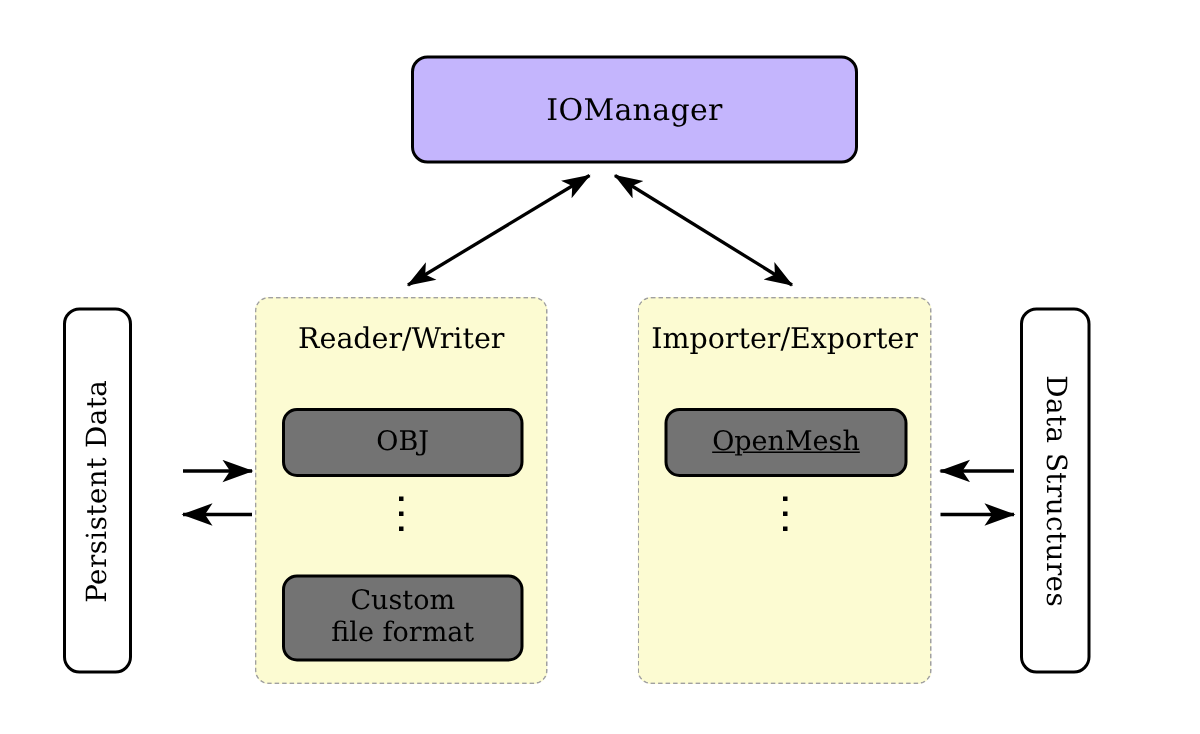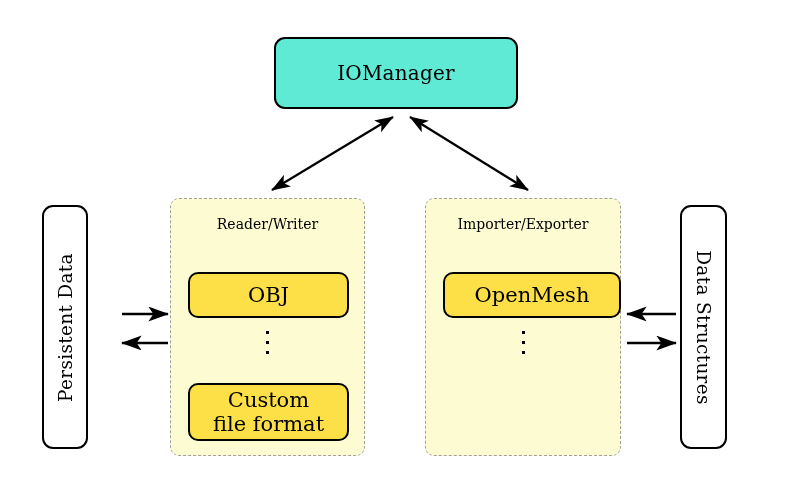--- a/index.html
+++ b/index.html
@@ -25,65 +25,65 @@
     box-sizing: border-box;
     display: flex;
     align-items: center;
     justify-content: center;
     text-align: center;
   }
   
   .manager-box {
     left: 274px;
     top: 37px;
-    width: 244px;
+    width: 298px;
     height: 72px;
     border: 2.2px solid #000000;
     border-radius: 11px;
-    background: #5eead4;
+    background: #c4b5fd;
     font-size: 20px;
     letter-spacing: 0.2px;
   }
   
   .group-panel {
     position: absolute;
     box-sizing: border-box;
     border: 1.6px dashed #a0a0a0;
     border-radius: 9px;
     background: #fcfbd2;
   }
   .group-panel.left  { left: 170px; top: 198px; width: 195px; height: 258px; }
   .group-panel.right { left: 425px; top: 198px; width: 196px; height: 258px; }
 
   .group-title {
     position: absolute;
     left: 0;
     right: 0;
     top: 18px;
     text-align: center;
-    font-size: 14px;
+    font-size: 19px;
     line-height: 1.05;
     white-space: nowrap;
   }
   
   .inner-box {
     position: absolute;
     box-sizing: border-box;
     border: 2.4px solid #000000;
     border-radius: 10px;
-    background: #fde047;
+    background: #737373;
     display: flex;
     align-items: center;
     justify-content: center;
     text-align: center;
-    font-size: 21px;
+    font-size: 18px;
     line-height: 1.16;
   }
   .group-panel.left  .inner-box { left: 17px; width: 161px; }
-  .group-panel.right .inner-box { left: 17px; width: 178px; }
+  .group-panel.right .inner-box { left: 17px; width: 162px; text-decoration: underline; }
   .inner-box.top    { top: 73px;  height: 46px; }
   .inner-box.bottom { top: 184px; height: 58px; }
 
   
   .vdots {
     position: absolute;
     top: 132px;
     left: 0;
     right: 0;
     display: flex;

